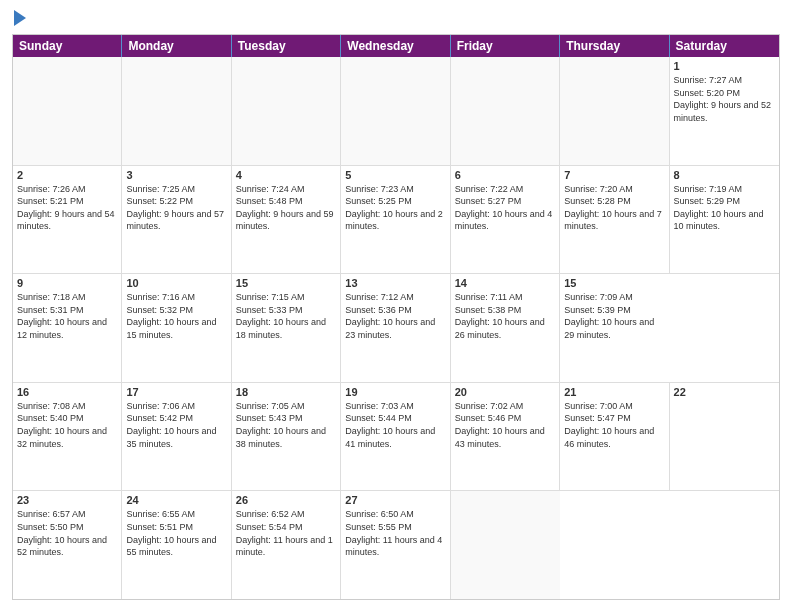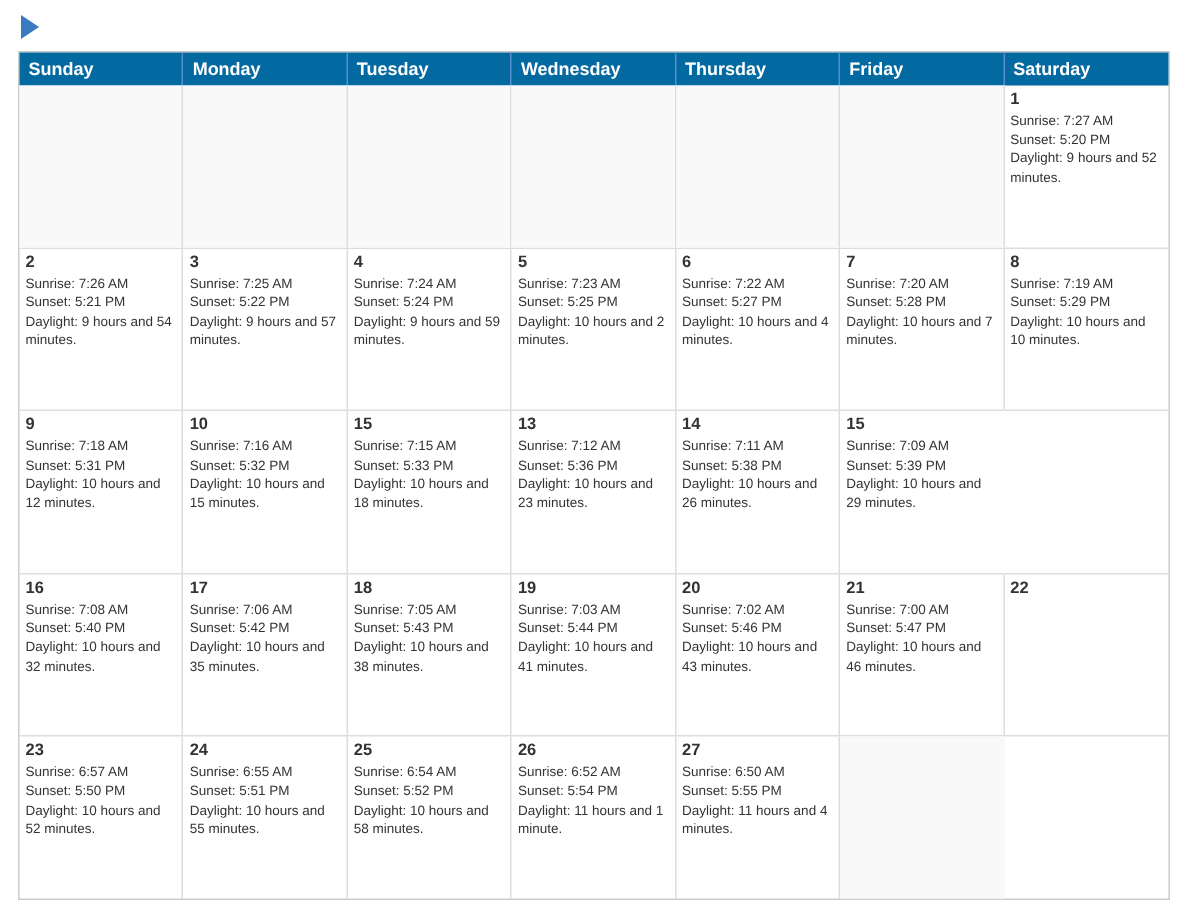--- a/index.html
+++ b/index.html
@@ -65,21 +65,21 @@
     }
     .calendar {
       flex: 1;
       display: flex;
       flex-direction: column;
       border: 1px solid #ccc;
     }
     .cal-header {
       display: grid;
       grid-template-columns: repeat(7, 1fr);
-      background: #0369a1;
+      background: #701a75;
     }
     .cal-header-cell {
       color: #fff;
       font-size: 12px;
       font-weight: bold;
       padding: 4px 6px;
       border-right: 1px solid #5590cc;
     }
     .cal-header-cell:last-child { border-right: none; }
     .cal-body {
@@ -132,22 +132,22 @@
       <div class="location"></div>
     </div>
   </div>
 
   <div class="calendar">
     <div class="cal-header" id="cal-header">
         <div class="cal-header-cell">Sunday</div>
         <div class="cal-header-cell">Monday</div>
         <div class="cal-header-cell">Tuesday</div>
         <div class="cal-header-cell">Wednesday</div>
+        <div class="cal-header-cell">Friday</div>
         <div class="cal-header-cell">Thursday</div>
-        <div class="cal-header-cell">Friday</div>
         <div class="cal-header-cell">Saturday</div>
       </div>
     <div class="cal-body" id="cal-body">
         <div class="cal-row">
           <div class="cal-cell empty"></div>
           <div class="cal-cell empty"></div>
           <div class="cal-cell empty"></div>
           <div class="cal-cell empty"></div>
           <div class="cal-cell empty"></div>
           <div class="cal-cell empty"></div>
@@ -167,21 +167,21 @@
           </div>
           <div class="cal-cell">
             <div class="day-num">3</div>
             <div class="day-info">Sunrise: 7:25 AM
 Sunset: 5:22 PM
 Daylight: 9 hours and 57 minutes.</div>
           </div>
           <div class="cal-cell">
             <div class="day-num">4</div>
             <div class="day-info">Sunrise: 7:24 AM
-Sunset: 5:24 PM
+Sunset: 5:48 PM
 Daylight: 9 hours and 59 minutes.</div>
           </div>
           <div class="cal-cell">
             <div class="day-num">5</div>
             <div class="day-info">Sunrise: 7:23 AM
 Sunset: 5:25 PM
 Daylight: 10 hours and 2 minutes.</div>
           </div>
           <div class="cal-cell">
             <div class="day-num">6</div>
@@ -286,26 +286,20 @@
             <div class="day-num">23</div>
             <div class="day-info">Sunrise: 6:57 AM
 Sunset: 5:50 PM
 Daylight: 10 hours and 52 minutes.</div>
           </div>
           <div class="cal-cell">
             <div class="day-num">24</div>
             <div class="day-info">Sunrise: 6:55 AM
 Sunset: 5:51 PM
 Daylight: 10 hours and 55 minutes.</div>
-          </div>
-          <div class="cal-cell">
-            <div class="day-num">25</div>
-            <div class="day-info">Sunrise: 6:54 AM
-Sunset: 5:52 PM
-Daylight: 10 hours and 58 minutes.</div>
           </div>
           <div class="cal-cell">
             <div class="day-num">26</div>
             <div class="day-info">Sunrise: 6:52 AM
 Sunset: 5:54 PM
 Daylight: 11 hours and 1 minute.</div>
           </div>
           <div class="cal-cell">
             <div class="day-num">27</div>
             <div class="day-info">Sunrise: 6:50 AM

